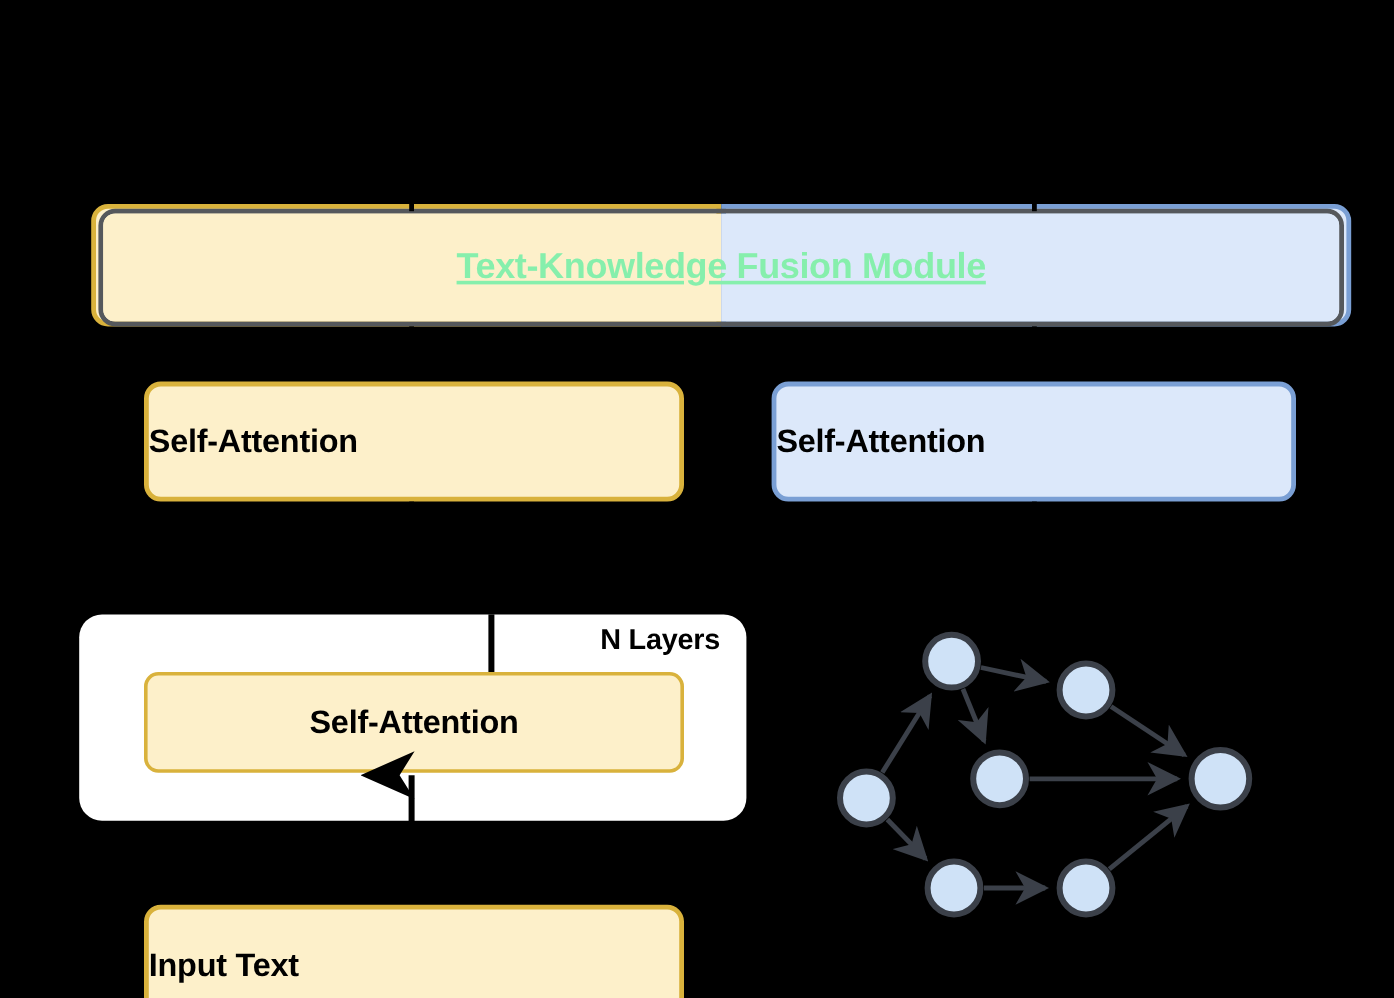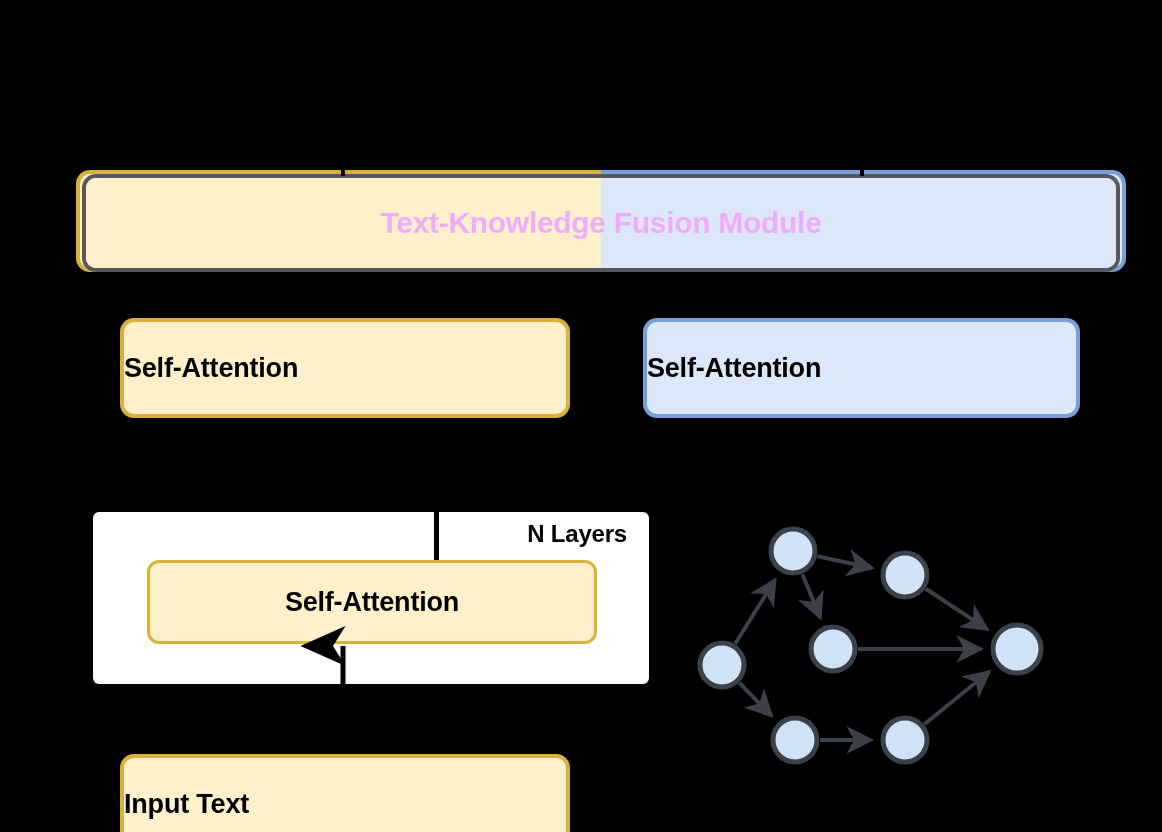--- a/index.html
+++ b/index.html
@@ -84,42 +84,42 @@
   }
   #fusion-label {
     position: absolute;
     left: 82px; top: 174px;
     width: 1038px; height: 98px;
     display: flex;
     align-items: center;
     justify-content: center;
     font-size: 30px;
     font-weight: bold;
-    color: #f0abfc;
+    color: #86efac;
     letter-spacing: -0.3px;
     white-space: nowrap;
     pointer-events: none;
+    text-decoration: underline;
   }
 
   
   #sa-left {
     left: 120px; top: 318px; width: 450px; height: 100px;
     font-size: 27px;
   }
   #sa-right {
     left: 643px; top: 318px; width: 437px; height: 100px;
     font-size: 27px;
   }
 
   
   #nlayers-box {
     left: 66px; top: 512px; width: 556px; height: 172px;
-    border-radius: 6px;
+    border-radius: 19px;
     background: #ffffff;
-    margin-left: 27px;
   }
   #nlayers-label {
     position: absolute;
     right: 22px; top: 8px;
     font-size: 24px;
     font-weight: bold;
     color: #000000;
     white-space: nowrap;
   }
   #sa-inner {

